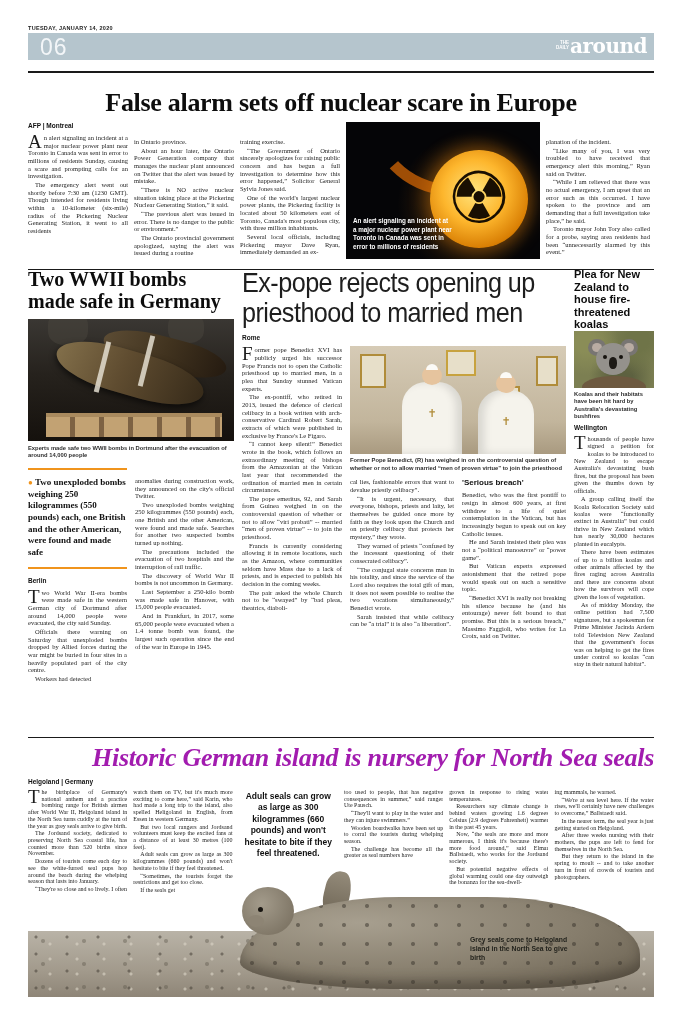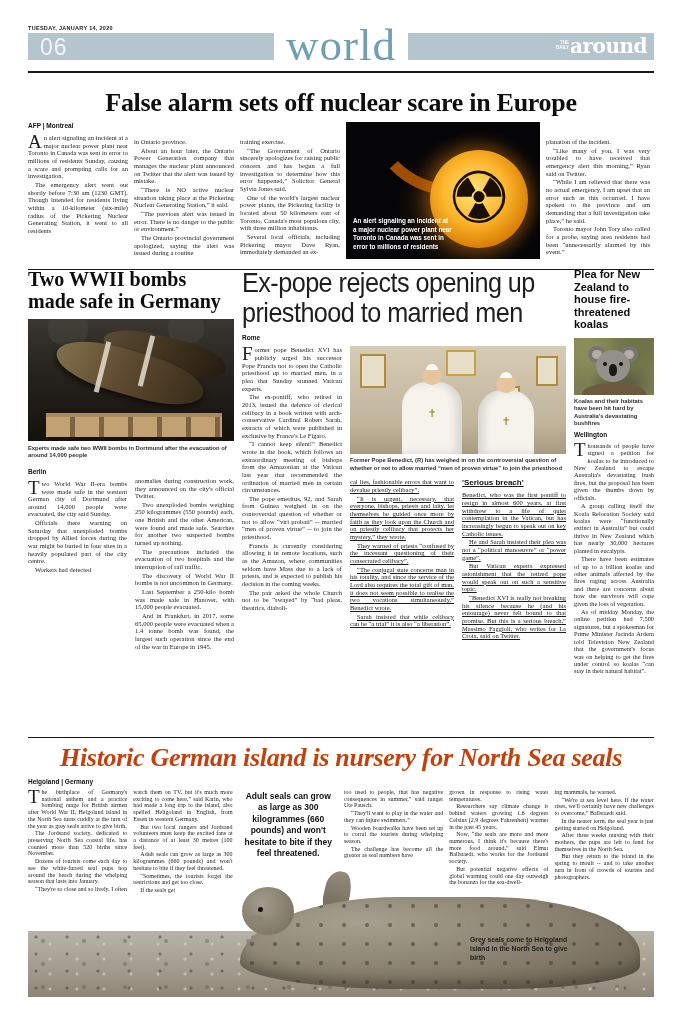--- a/index.html
+++ b/index.html
@@ -86,46 +86,46 @@
   .fr3 { left:186px; top:10px; width:22px; height:30px; }
   .fr4 { left:152px; top:40px; width:18px; height:24px; }
   .pope-fig { position:absolute; bottom:0; background:#f5f3ec; border-radius:24px 24px 0 0; }
   .pf1 { left:52px; width:60px; height:72px; box-shadow:inset -6px 0 8px rgba(0,0,0,.12); }
   .pf2 { left:128px; width:56px; height:64px; box-shadow:inset 6px 0 8px rgba(0,0,0,.12); }
   .pope-head { position:absolute; top:-16px; left:50%; transform:translateX(-50%); width:20px; height:19px; border-radius:50%; background:#e6c49e; }
   .zucchetto { position:absolute; top:-2px; left:4px; width:12px; height:6px; border-radius:6px 6px 0 0; background:#fbfaf6; }
   .pope-cross { position:absolute; top:26px; left:50%; transform:translateX(-50%); color:#b08c3a; font-size:11px; line-height:11px; }
   .pope-cap { margin-top:3px; }
   .pope-cols { display:flex; gap:8px; margin-top:6px; }
-  .pope-cols .pcol { width:104px; flex:0 0 auto;text-decoration:underline; }
+  .pope-cols .pcol { width:104px; flex:0 0 auto; }
   .subhead { font:bold 8px "Liberation Sans",sans-serif; margin-bottom:4px; color:#101010; }
 
   
   .koalas { width:80px; flex:0 0 auto; }
-  .koalas h3 { font:bold 11px "Liberation Sans",sans-serif; line-height:1.14; color:#0d0d0d; margin-bottom:7px; }
+  .koalas h3 { font:bold 11px "Liberation Sans",sans-serif; line-height:1.14; color:#0d0d0d; margin-bottom:0; }
   .koala-img { position:relative; width:80px; height:57px; overflow:hidden;
     background: radial-gradient(circle at 15% 20%, #8a8d57 12%, transparent 40%),
                radial-gradient(circle at 80% 15%, #6f7448 14%, transparent 45%),
                radial-gradient(circle at 60% 80%, #5d6140 16%, transparent 50%),
                #7c7f52; }
   .k-ear { position:absolute; top:8px; width:18px; height:17px; border-radius:50%; background:#787572; }
   .k-ear:before { content:""; position:absolute; inset:4px; border-radius:50%; background:#b9aca3; }
   .ke1 { left:14px; } .ke2 { left:46px; }
   .k-head { position:absolute; left:22px; top:12px; width:34px; height:32px; border-radius:50%; background:#94918c; }
   .k-eye { position:absolute; top:12px; width:4px; height:4px; border-radius:50%; background:#16130f; }
   .key1 { left:7px; } .key2 { right:7px; }
   .k-nose { position:absolute; left:13px; top:14px; width:8px; height:12px; border-radius:45%; background:#1d1a16; }
   .k-body { position:absolute; left:8px; bottom:-10px; width:64px; height:22px; border-radius:50%; background:#6d5940; }
   .koalas .cap { margin-top:3px; }
   .koalas .dateline { margin-top:3px; margin-bottom:4px; }
   .koalas .bodytext { font-size:6.3px; }
 
   
   .seals { position:absolute; left:28px; top:743px; width:626px; height:256px; }
-  .seals h2 { font:bold italic 26px "Liberation Serif",serif; text-align:center; color:#c2410c; letter-spacing:-.3px; }
+  .seals h2 { font:bold italic 26px "Liberation Serif",serif; text-align:right; color:#a21caf; letter-spacing:-.3px; }
   .seals .byline { margin:5px 0 4px 0; }
   .seal-cols { display:flex; gap:6px; }
   .seal-cols .scol { width:99.3px; flex:0 0 auto; font-size:6px; line-height:1.12; max-height:134px; overflow:hidden; }
   .seal-pq { font:bold 8.5px "Liberation Sans",sans-serif; line-height:1.35; text-align:center; padding:2px 2px 0 2px; color:#101010; }
   .seal-photo { position:absolute; left:0; top:188px; width:626px; height:66px; overflow:visible;
     background: linear-gradient(#b9b3a7 0%, #a29a8c 60%, #8e8577 100%);
     background-size:100% 100%; }
   .pebbles, .pebbles2 { position:absolute; inset:0;
     background-image: radial-gradient(circle at 8px 6px, rgba(70,64,55,.55) 1px, transparent 2px),
                       radial-gradient(circle at 22px 13px, rgba(220,214,200,.6) 1px, transparent 2px),
@@ -150,23 +150,20 @@
   .seal-cap { position:absolute; left:442px; top:4px; width:110px; font:bold 6.8px "Liberation Sans",sans-serif; line-height:1.35; color:#23231d; }
 </style>
 </head>
 <body>
 
 <div class="page">
 
   <div class="date">TUESDAY, JANUARY 14, 2020</div>
   <div class="banner">
     <div class="pagenum">06</div>
-    <div class="world-box">
-      <span class="world">world</span>
-    </div>
     <div class="masthead">
       <span class="md-small">
         <span>THE</span>
         <span>DAILY</span>
       </span>
       <span class="md-name">around</span>
     </div>
   </div>
   <div class="rule rule1"></div>
 
@@ -228,20 +225,23 @@
         <div class="blur-fig" style="left:140px;top:-6px;width:36px;height:30px"></div>
         <div class="bomb b2"></div>
         <div class="bomb b1"></div>
         <div class="strap s1"></div>
         <div class="strap s2"></div>
         <div class="pallet"></div>
       </div>
       <div class="cap">Experts made safe two WWII bombs in Dortmund after the evacuation of around 14,000 people</div>
       <div class="bombs-cols">
         <div class="bcol">
+          <div class="pq">
+            <span class="pq-bullet">●</span><span> Two unexploded bombs weighing 250 kilogrammes (550 pounds) each, one British and the other American, were found and made safe</span>
+          </div>
           <div class="dateline">Berlin</div>
           <div class="bodytext paras dropcap">
               <p>Two World War II-era bombs were made safe in the western German city of Dortmund after around 14,000 people were evacuated, the city said Sunday.</p>
               <p>Officials there warning on Saturday that unexploded bombs dropped by Allied forces during the war might be buried in four sites in a heavily populated part of the city centre.</p>
               <p>Workers had detected</p>
             </div>
         </div>
         <div class="bcol bcol2">
           <div class="bodytext paras">
               <p>anomalies during construction work, they announced on the city's official Twitter.</p>

